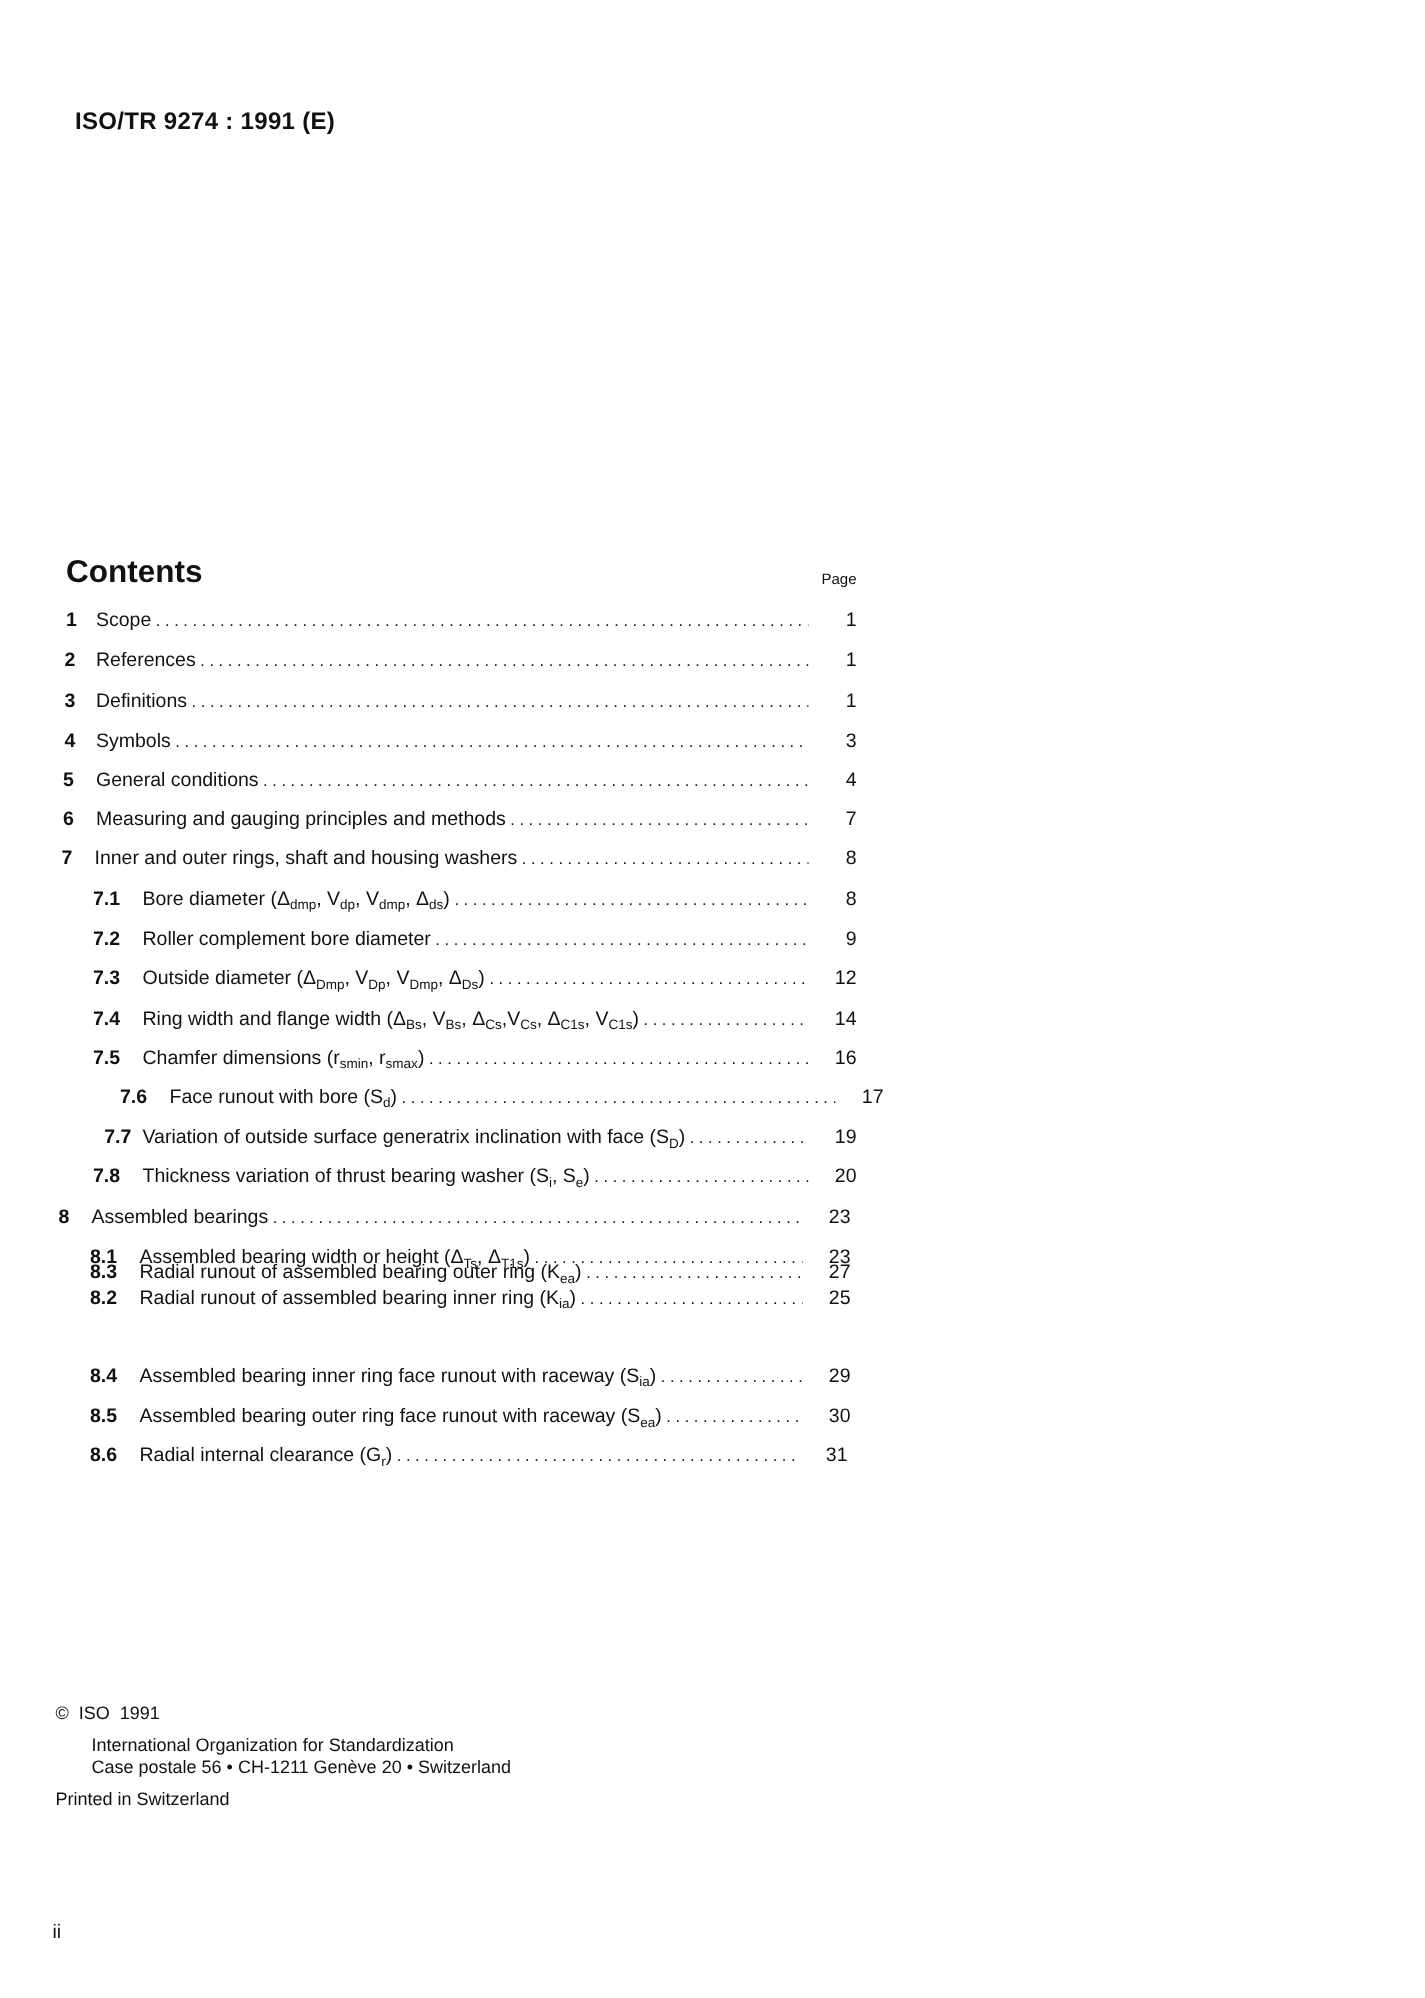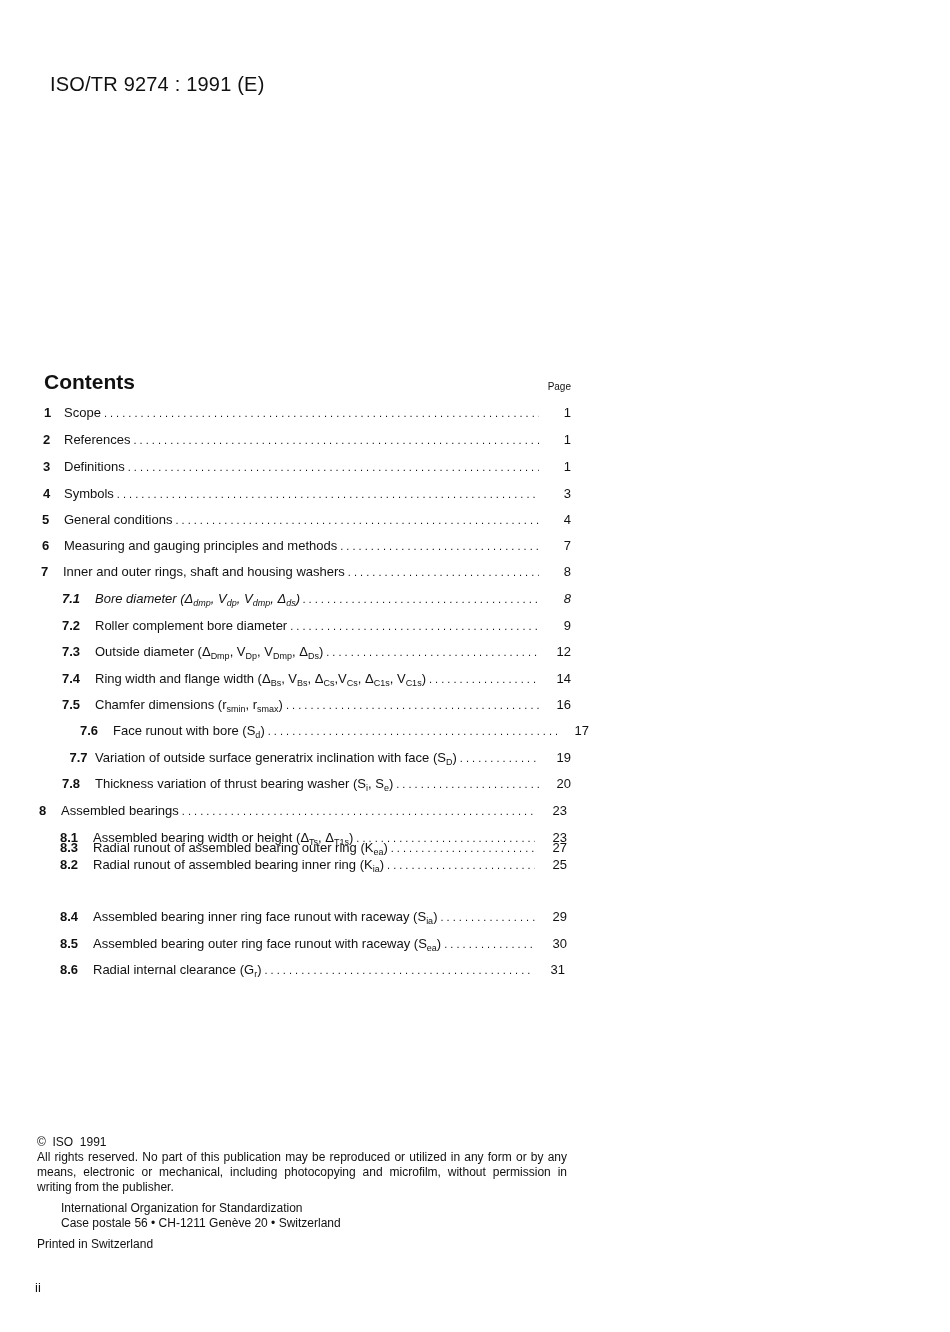--- a/index.html
+++ b/index.html
@@ -2,21 +2,21 @@
 <html><head>
 <meta charset="utf-8">
 <style>
   html, body { margin: 0; padding: 0; background: #ffffff; }
   body {
     width: 950px; height: 1332px; position: relative; overflow: hidden;
     font-family: "Liberation Sans", sans-serif; color: #111;
   }
   .doc-id {
     position: absolute; left: 50px; top: 73px;
-    font-size: 20px; font-weight: normal; letter-spacing: 0.2px;
+    font-size: 16px; font-weight: bold; letter-spacing: 0.2px;
   }
   .contents-header {
     position: absolute; left: 44px; top: 370px; width: 527px; height: 30px;
   }
   .contents-title {
     position: absolute; left: 0; top: 0; font-size: 21px; font-weight: bold;
   }
   .page-label {
     position: absolute; right: 0; top: 11px; font-size: 10px;
   }
@@ -97,21 +97,21 @@
     <span class="toc-dots"></span>
     <span class="toc-page">7</span>
   </div>
   <div class="toc-row" style="left:41px; top:564px; width:530px;">
     <span class="toc-num" style="width:22px;">7</span>
     <span class="toc-title">Inner and outer rings, shaft and housing washers</span>
     <span class="toc-dots"></span>
     <span class="toc-page">8</span>
   </div>
 
-  <div class="toc-row" style="left:62px; top:591px; width:509px;font-style:italic;">
+  <div class="toc-row" style="left:62px; top:591px; width:509px;">
     <span class="toc-num" style="width:33px;">7.1</span>
     <span class="toc-title">Bore diameter (Δ<sub>dmp</sub>, V<sub>dp</sub>, V<sub>dmp</sub>, Δ<sub>ds</sub>)</span>
     <span class="toc-dots"></span>
     <span class="toc-page">8</span>
   </div>
   <div class="toc-row" style="left:62px; top:618px; width:509px;">
     <span class="toc-num" style="width:33px;">7.2</span>
     <span class="toc-title">Roller complement bore diameter</span>
     <span class="toc-dots"></span>
     <span class="toc-page">9</span>
@@ -192,19 +192,18 @@
   <div class="toc-row" style="left:60px; top:962px; width:505px;">
     <span class="toc-num" style="width:33px;">8.6</span>
     <span class="toc-title">Radial internal clearance (G<sub>r</sub>)</span>
     <span class="toc-dots"></span>
     <span class="toc-page">31</span>
   </div>
 </div>
 
 <div class="footer">
   <div style="white-space:pre;">©  ISO  1991</div>
-  <div style="text-align:justify;">All rights reserved. No part of this publication may be reproduced or utilized in any form or by any means, electronic or mechanical, including photocopying and microfilm, without permission in writing from the publisher.</div>
   <div class="indent gap">International Organization for Standardization</div>
   <div class="indent">Case postale 56 • CH-1211 Genève 20 • Switzerland</div>
   <div class="gap">Printed in Switzerland</div>
 </div>
 
 <div class="page-num">ii</div>
 
 </body></html>

